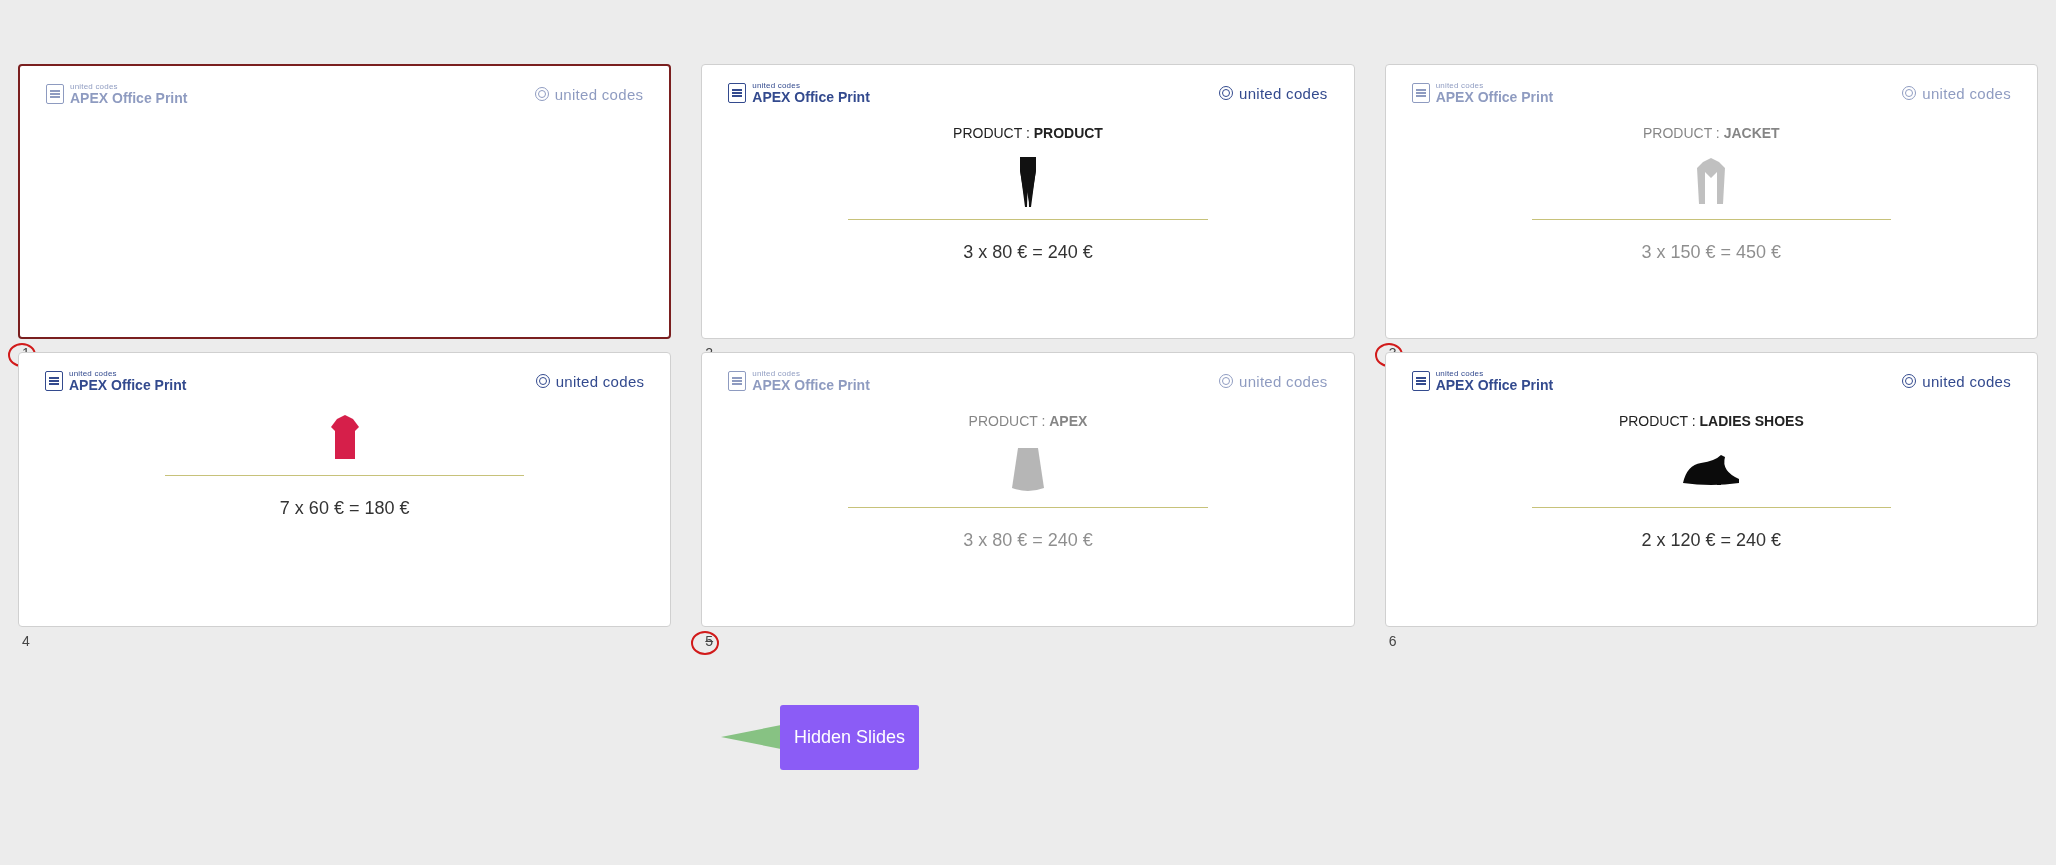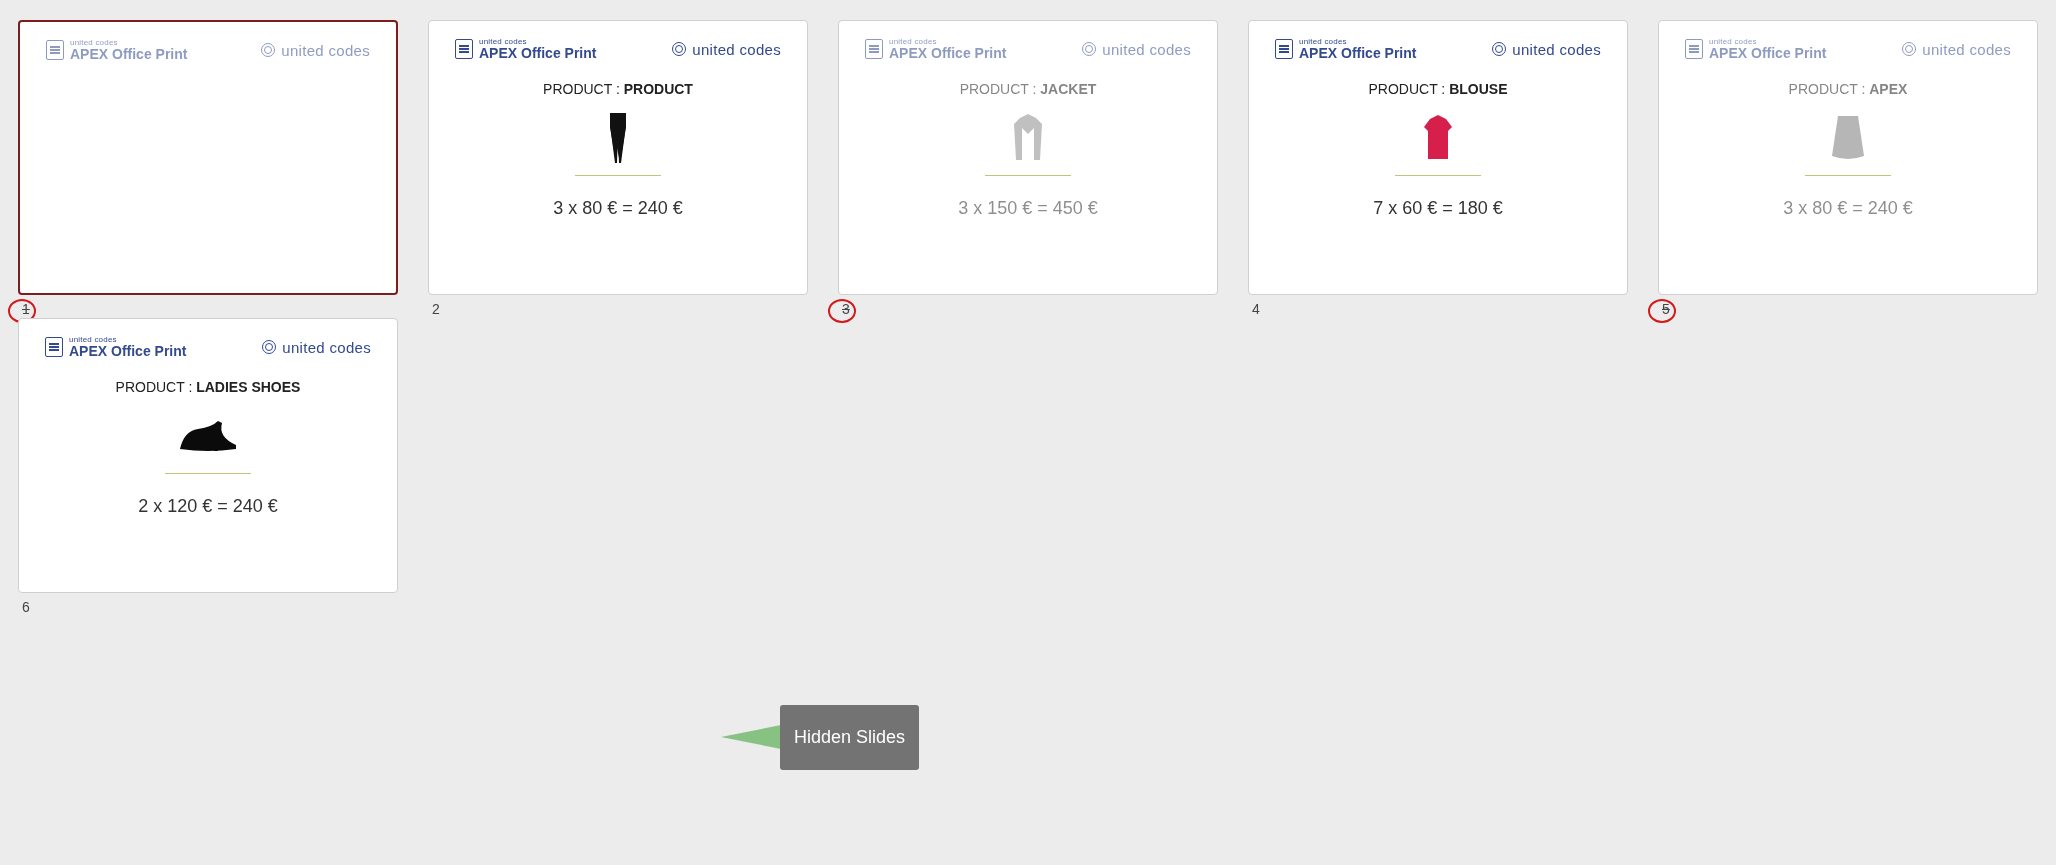--- a/index.html
+++ b/index.html
@@ -4,22 +4,23 @@
 <style>
   * { box-sizing: border-box; margin: 0; padding: 0; }
   html, body { width: 2056px; height: 865px; }
   body {
     background: #ececec;
     font-family: Arial, Helvetica, sans-serif;
     padding: 20px 18px;
   }
   .grid {
     display: grid;
-    grid-template-columns: repeat(5, 1fr);
-    gap: 23px 30px;
+    grid-template-columns: repeat(3, 1fr);
+    gap: 13px 30px;
+    margin-top: 44px;
   }
   .cell { position: relative; }
   .slide {
     background: #ffffff;
     border: 1px solid #d0d0d0;
     border-radius: 4px;
     height: 275px;
     position: relative;
     padding: 14px 26px 10px 26px;
   }
@@ -140,21 +141,21 @@
     align-items:center;
     pointer-events:none;
   }
   .annotation-callout .arrow {
     width: 0; height: 0;
     border-top: 12px solid transparent;
     border-bottom: 12px solid transparent;
     border-right: 60px solid #87c283;
   }
   .annotation-callout .label {
-    background: #737373;
+    background: #8b5cf6;
     color: #ffffff;
     font-size: 18px;
     padding: 22px 14px;
     border-radius: 3px;
     margin-left:-1px;
   }
 </style>
 </head>
 <body>
 
@@ -245,21 +246,20 @@
               <div class="line1">united codes</div>
               <div class="line2">APEX Office Print</div>
             </span>
           </div>
           <div class="brandright">
             <span class="ring"></span>
             <span>united codes</span>
           </div>
         </div>
         <div class="body">
-          <div class="title"><span>PRODUCT : </span><span class="pname">BLOUSE</span></div>
           <div class="product-img">
             <svg width="36" height="46" viewBox="0 0 36 46">
               <path d="M10 4 L18 0 L26 4 L32 12 L28 16 L28 44 L8 44 L8 16 L4 12 Z" fill="#d61f4a"></path>
             </svg>
           </div>
           <div class="divider"></div>
           <div class="calc">7 x 60 € = 180 €</div>
         </div>
       </div>
       <div class="slide-no">4</div>

